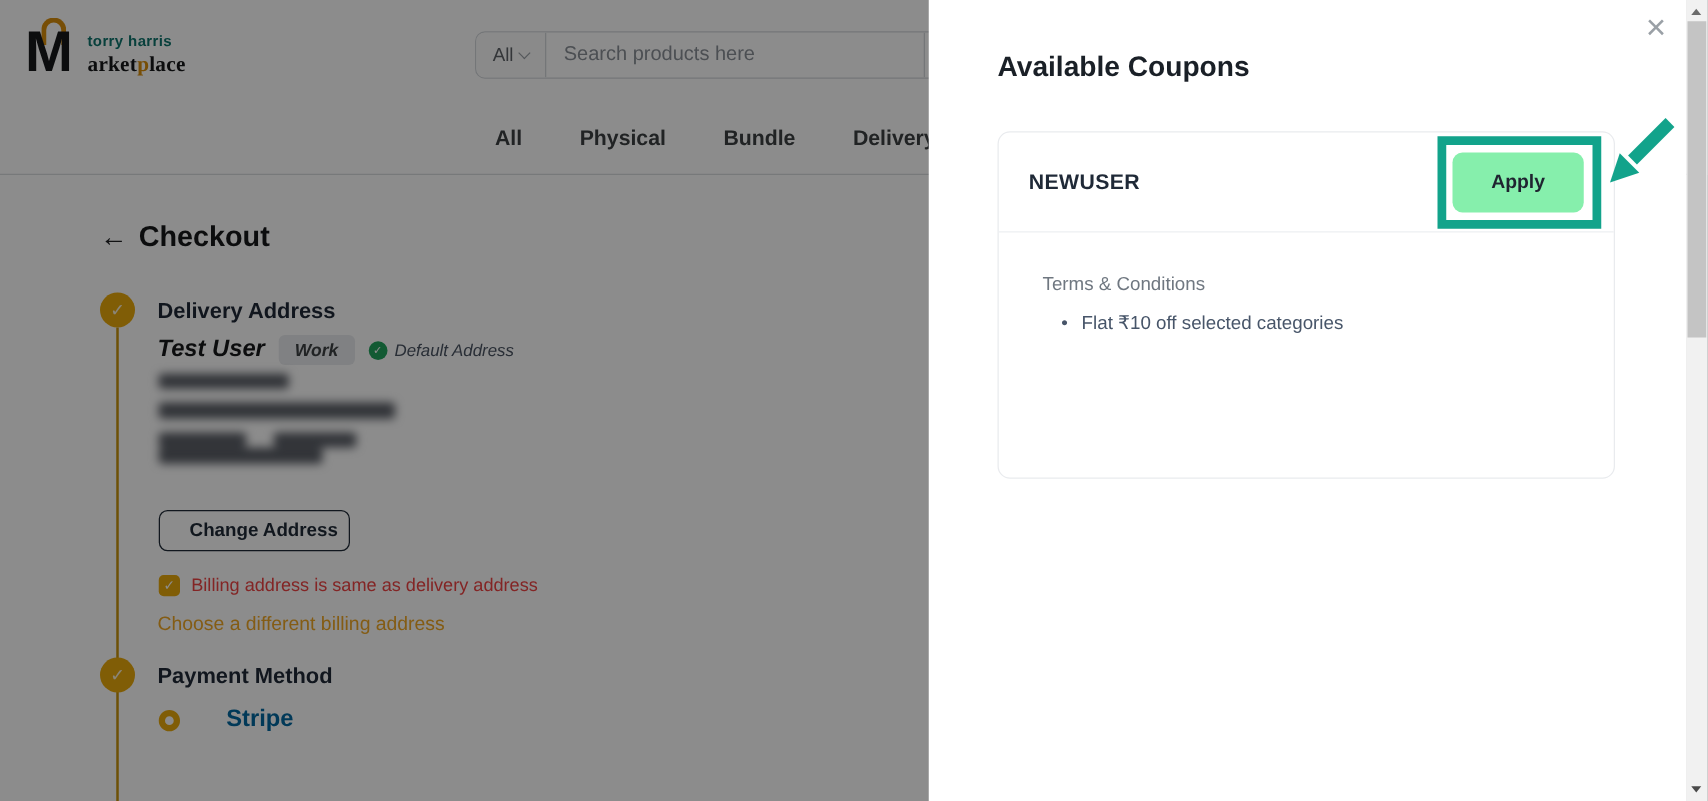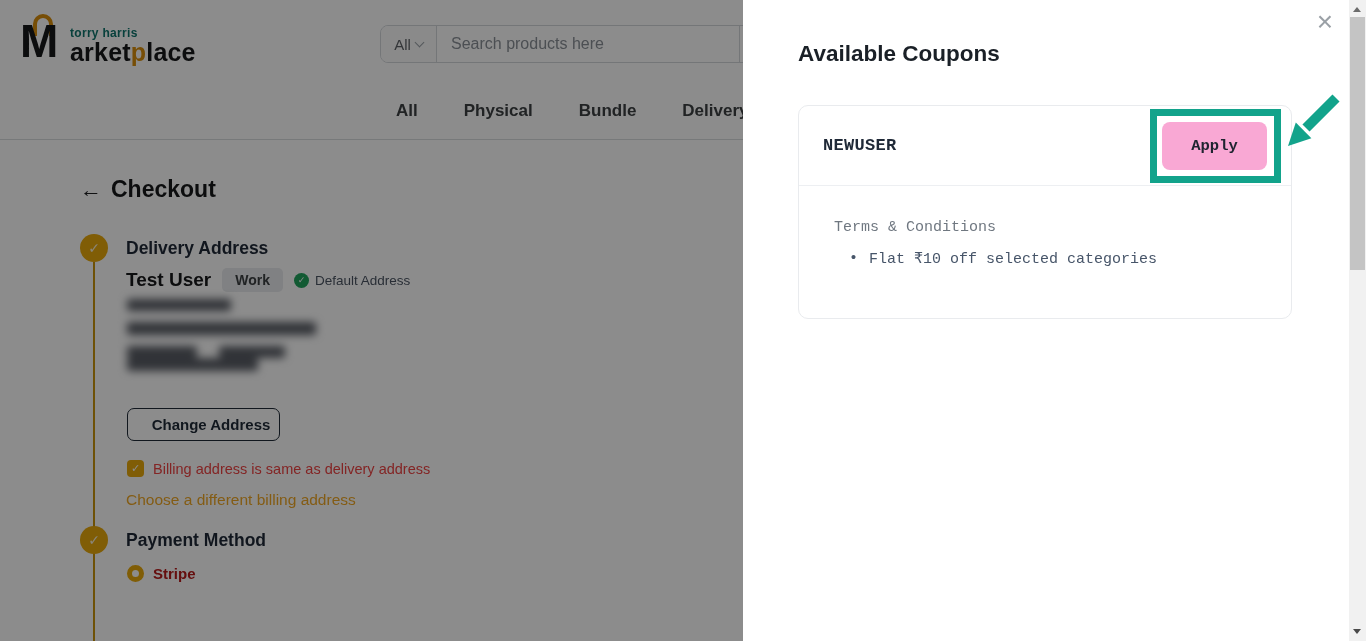--- a/index.html
+++ b/index.html
@@ -8,21 +8,21 @@
 
   
   .site-header { position: absolute; top: 0; left: 0; width: 100%; height: 140px; background: #fff; border-bottom: 1px solid #d9dcdf; }
 
   .brand { position: absolute; left: 20px; top: 14px; display: flex; align-items: flex-start; cursor: pointer; }
   .bag { position: relative; width: 46px; height: 52px; }
   .bag-handle { position: absolute; left: 13px; top: 0; width: 20px; height: 22px; border: 4px solid #D98E0B; border-bottom: none; border-radius: 11px 11px 3px 3px; }
   .bag-m { position: absolute; left: 0; top: 2px; font-size: 46px; line-height: 50px; font-weight: 800; letter-spacing: -3px; color: #17181A; }
   .brand-text { margin-left: 4px; margin-top: 12px; }
   .brand-tagline { font-size: 12px; font-weight: 600; color: #0f766e; letter-spacing: .3px; }
-  .brand-wordmark { font-size: 25px; font-weight: 600; color: #17181A; line-height: 24px; letter-spacing: .2px; }
+  .brand-wordmark { font-size: 17px; font-weight: 600; color: #17181A; line-height: 24px; letter-spacing: .2px; font-family: Liberation Serif, serif; }
   .brand-wordmark .orange { color: #D98E0B; }
 
   .searchbar { position: absolute; left: 380px; top: 25px; width: 400px; height: 38px; background: #fff; border: 1px solid #d3d7db; border-radius: 8px; display: flex; align-items: center; overflow: hidden; }
   .search-cat { width: 56px; height: 100%; display: flex; align-items: center; justify-content: center; gap: 5px; color: #5f6368; font-size: 15px; border-right: 1px solid #d3d7db; cursor: pointer; background: #fcfcfc; }
   .chev { width: 7px; height: 7px; border-right: 1.6px solid #9aa0a6; border-bottom: 1.6px solid #9aa0a6; transform: rotate(45deg); margin-top: -4px; }
   .search-input { flex: 1; height: 100%; border: none; outline: none; padding: 0 14px; font-size: 16px; color: #333; background: transparent; font-family: inherit; }
   .search-input::placeholder { color: #8a9097; }
   .search-btn { width: 40px; height: 100%; border-left: 1px solid #d3d7db; display: flex; align-items: center; justify-content: center; background: transparent; cursor: pointer; }
 
   .tabs { position: absolute; left: 396px; top: 101px; display: flex; gap: 46px; font-size: 17px; font-weight: 700; color: #3c4043; }
@@ -30,21 +30,21 @@
 
   .back-icon { position: absolute; left: 80px; top: 177px; font-size: 22px; color: #202124; cursor: pointer; }
   .page-title { position: absolute; left: 111px; top: 176px; font-size: 23px; font-weight: 800; color: #17181A; }
 
   .rail { position: absolute; left: 93px; top: 262px; width: 2px; height: 379px; background: #C8940B; }
   .step-circle { position: absolute; left: 80px; width: 28px; height: 28px; border-radius: 50%; background: #E9A90B; color: rgba(255,255,255,.85); display: flex; align-items: center; justify-content: center; font-size: 14px; z-index: 2; }
   .step-1 { top: 234px; } .step-2 { top: 526px; }
   .section-title { position: absolute; left: 126px; font-size: 17.5px; font-weight: 700; color: #1F2937; }
   .t-delivery { top: 238px; } .t-payment { top: 530px; }
 
-  .recipient-row { position: absolute; left: 126px; top: 268px; display: flex; align-items: center; gap: 11px; }
+  .recipient-row { position: absolute; left: 126px; top: 268px; display: flex; align-items: center; gap: 11px; font-style: italic; }
   .recipient { font-size: 19px; font-weight: 700; color: #17181A; }
   .work-badge { background: #E9EBEE; border-radius: 5px; padding: 4px 13px; font-size: 14px; font-weight: 600; color: #3c4043; text-align: right; }
   .default-badge { display: flex; align-items: center; gap: 6px; }
   .green-dot { width: 15px; height: 15px; border-radius: 50%; background: #21A45D; color: #fff; font-size: 9px; display: flex; align-items: center; justify-content: center; }
   .default-label { font-size: 13.5px; color: #4b5563; font-weight: 500; }
 
   .addr-lines { position: absolute; left: 127px; top: 299px; filter: blur(4px); }
   .addr-line { background: #5A5E66; border-radius: 3px; margin-bottom: 11px; }
   .l1 { width: 104px; height: 12px; } .l2 { width: 189px; height: 13px; }
   .l3 { display: flex; gap: 22px; } .l3 span { display: block; height: 12px; background: #5A5E66; border-radius: 3px; }
@@ -54,35 +54,35 @@
   .change-addr { left: 127px; top: 408px; width: 153px; }
   .change-pay { left: 127px; top: 602px; width: 218px; }
 
   .billing-row { position: absolute; left: 127px; top: 460px; display: flex; align-items: center; gap: 9px; }
   .checkbox { width: 17px; height: 17px; border-radius: 4px; background: #E9A90B; color: #fff; font-size: 11px; display: flex; align-items: center; justify-content: center; cursor: pointer; }
   .billing-label { font-size: 14.5px; color: #ef4444; }
   .billing-link { position: absolute; left: 126px; top: 491px; font-size: 15.5px; font-weight: 500; color: #F0A826; cursor: pointer; }
 
   .radio-row { position: absolute; left: 127px; top: 565px; display: flex; align-items: center; gap: 9px; }
   .radio { width: 17px; height: 17px; border-radius: 50%; border: 5px solid #E9A90B; background: #fff; cursor: pointer; }
-  .radio-label { font-size: 15px; font-weight: 700; color: #b91c1c; }
+  .radio-label { font-size: 19px; font-weight: 700; color: #0369a1; margin-left: 28px; }
 
   
   .overlay { position: absolute; left: 0; top: 0; width: 1349px; height: 641px; background: rgba(0,0,0,0.45); z-index: 10; }
 
   
   .drawer { position: absolute; left: 743px; top: 0; width: 606px; height: 641px; background: #fff; z-index: 20; }
   .drawer-close { position: absolute; right: 16px; top: 8px; font-size: 28px; line-height: 28px; color: #9AA0A6; cursor: pointer; font-weight: 400; }
   .drawer-title { position: absolute; left: 55px; top: 41px; font-size: 22.5px; font-weight: 700; color: #1A2027; }
 
-  .coupon-card { position: absolute; left: 55px; top: 105px; width: 494px; height: 214px; border: 1px solid #E9EBEE; border-radius: 10px; background: #fff; font-family: Liberation Mono, monospace; }
+  .coupon-card { position: absolute; left: 55px; top: 105px; width: 494px; height: 278px; border: 1px solid #E9EBEE; border-radius: 10px; background: #fff; }
   .coupon-row { position: relative; height: 80px; border-bottom: 1px solid #EDEFF2; }
   .coupon-code { position: absolute; left: 24px; top: 30px; font-size: 17px; font-weight: 700; letter-spacing: .3px; color: #1F2937; }
   .apply-annotation { position: absolute; left: 351px; top: 3px; width: 131px; height: 74px; border: 7px solid #12A38B; z-index: 3; pointer-events: none; }
-  .apply-btn { position: absolute; left: 363px; top: 16px; width: 105px; height: 48px; background: #f9a8d4; border: none; border-radius: 8px; font-size: 15.5px; font-weight: 600; color: #1F2430; cursor: pointer; z-index: 2; font-family: inherit; }
+  .apply-btn { position: absolute; left: 363px; top: 16px; width: 105px; height: 48px; background: #86efac; border: none; border-radius: 8px; font-size: 15.5px; font-weight: 600; color: #1F2430; cursor: pointer; z-index: 2; font-family: inherit; }
   .terms-title { position: absolute; left: 35px; top: 113px; font-size: 15px; color: #6F7780; }
   .terms-item { position: absolute; left: 50px; top: 143px; font-size: 15px; color: #475569; display: flex; align-items: center; }
   .terms-item .bullet { margin-right: 11px; color: #475569; font-size: 15px; }
 
   .arrow-annotation { position: absolute; left: 537px; top: 90px; }
 
   
   .scrollbar { position: absolute; left: 1349px; top: 0; width: 17px; height: 641px; background: #F1F1F1; z-index: 30; }
   .sb-up { position: absolute; top: 7px; left: 4px; width: 0; height: 0; border-left: 4.5px solid transparent; border-right: 4.5px solid transparent; border-bottom: 5px solid #6b6b6b; cursor: pointer; }
   .sb-thumb { position: absolute; top: 17px; left: 1px; width: 15px; height: 253px; background: #C4C4C4; cursor: pointer; }

